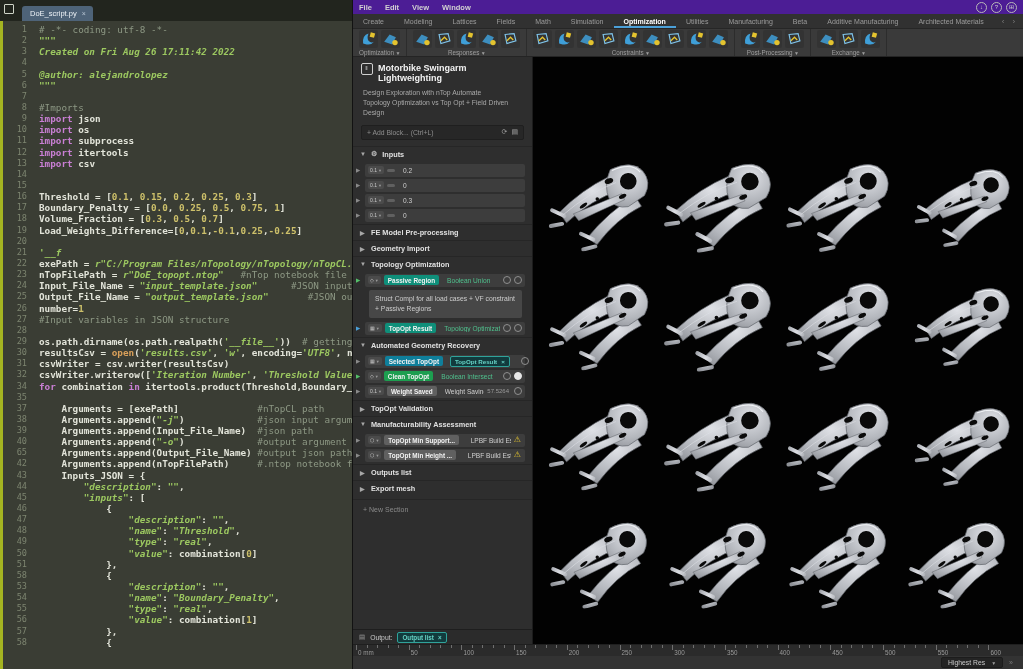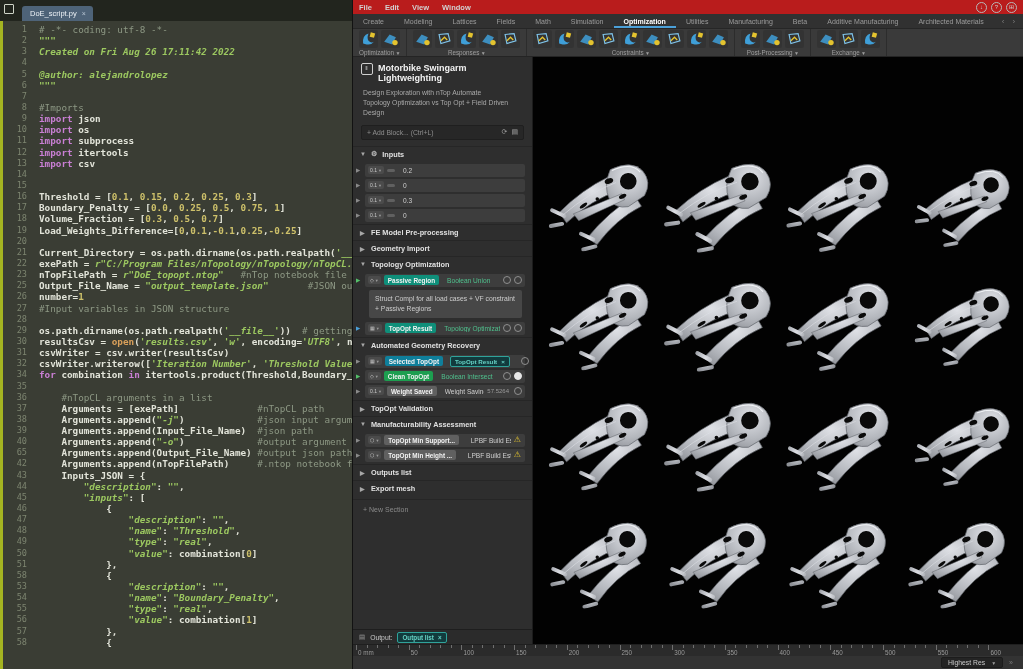--- a/index.html
+++ b/index.html
@@ -17,21 +17,21 @@
   .ln{flex:none;width:24px;text-align:right;padding-right:12px;color:#7d8570;font-size:8.6px;}
   .seg-d{color:#e2e4d9;font-weight:bold;}
   .seg-c{color:#8d9884;}
   .seg-s{color:#9cc860;font-style:italic;font-weight:bold;}
   .seg-k{color:#c97fd4;font-weight:bold;text-align:right;}
   .seg-n{color:#cdc06a;font-weight:bold;}
   .seg-f{color:#d9a05a;font-weight:bold;}
 
   
   #ntop{position:absolute;left:352px;top:0;width:671px;height:669px;background:#2d2d2d;border-left:1px solid #121212;box-sizing:border-box;}
-  .menubar{position:absolute;left:0;top:0;right:0;height:14px;background:#b91c1c;display:flex;align-items:center;justify-content:space-between;padding:0 6px;box-sizing:border-box;}
+  .menubar{position:absolute;left:0;top:0;right:0;height:14px;background:#4c1d95;display:flex;align-items:center;justify-content:space-between;padding:0 6px;box-sizing:border-box;}
   .menuitems{display:flex;gap:13px;}
   .menuitems span{color:#d2d2d2;font-size:7.5px;font-weight:bold;}
   .winicons{display:flex;gap:4px;}
   .winicons .ci{width:9px;height:9px;border:1px solid #b8b8b8;border-radius:50%;color:#cfcfcf;font-size:6px;line-height:9px;text-align:center;}
   .tabsrow{position:absolute;left:0;top:14px;right:0;height:15px;background:#313131;display:flex;align-items:stretch;border-bottom:1px solid #262626;box-sizing:border-box;}
   .rtabs{display:flex;flex:1;}
   .rtab{color:#9b9b9b;font-size:7px;padding:0 10px;display:flex;align-items:center;white-space:nowrap;}
   .rtab.active{color:#fff;font-weight:bold;box-shadow:inset 0 -2px 0 #4ba0d8;}
   .tabnav{display:flex;gap:8px;align-items:center;padding:0 8px;color:#7a7a7a;font-size:8px;}
   .ribbon{position:absolute;left:0;top:29px;right:0;height:28px;background:#3a3a3a;display:flex;border-bottom:1px solid #242424;box-sizing:border-box;}
@@ -126,34 +126,34 @@
         <div class="line"><span class="ln">11</span><span class="seg-k">import</span><span class="seg-d"> subprocess</span></div>
         <div class="line"><span class="ln">12</span><span class="seg-k">import</span><span class="seg-d"> itertools</span></div>
         <div class="line"><span class="ln">13</span><span class="seg-k">import</span><span class="seg-d"> csv</span></div>
         <div class="line"><span class="ln">14</span></div>
         <div class="line"><span class="ln">15</span></div>
         <div class="line"><span class="ln">16</span><span class="seg-d">Threshold = [</span><span class="seg-n">0.1</span><span class="seg-d">, </span><span class="seg-n">0.15</span><span class="seg-d">, </span><span class="seg-n">0.2</span><span class="seg-d">, </span><span class="seg-n">0.25</span><span class="seg-d">, </span><span class="seg-n">0.3</span><span class="seg-d">]</span></div>
         <div class="line"><span class="ln">17</span><span class="seg-d">Boundary_Penalty = [</span><span class="seg-n">0.0</span><span class="seg-d">, </span><span class="seg-n">0.25</span><span class="seg-d">, </span><span class="seg-n">0.5</span><span class="seg-d">, </span><span class="seg-n">0.75</span><span class="seg-d">, </span><span class="seg-n">1</span><span class="seg-d">]</span></div>
         <div class="line"><span class="ln">18</span><span class="seg-d">Volume_Fraction = [</span><span class="seg-n">0.3</span><span class="seg-d">, </span><span class="seg-n">0.5</span><span class="seg-d">, </span><span class="seg-n">0.7</span><span class="seg-d">]</span></div>
         <div class="line"><span class="ln">19</span><span class="seg-d">Load_Weights_Difference=[</span><span class="seg-n">0</span><span class="seg-d">,</span><span class="seg-n">0.1</span><span class="seg-d">,</span><span class="seg-n">-0.1</span><span class="seg-d">,</span><span class="seg-n">0.25</span><span class="seg-d">,</span><span class="seg-n">-0.25</span><span class="seg-d">]</span></div>
         <div class="line"><span class="ln">20</span></div>
-        <div class="line"><span class="ln">21</span><span class="seg-d">Current_Directory = os.path.dirname(os.path.realpath(</span><span class="seg-s">'__f</span></div>
+        <div class="line"><span class="ln">21</span><span class="seg-s">'__f</span></div>
         <div class="line"><span class="ln">22</span><span class="seg-d">exePath = </span><span class="seg-s">r"C:/Program Files/nTopology/nTopology/nTopCL.e</span></div>
         <div class="line"><span class="ln">23</span><span class="seg-d">nTopFilePath = </span><span class="seg-s">r"DoE_topopt.ntop"</span><span class="seg-c">   #nTop notebook file n</span></div>
+        <div class="line"><span class="ln">24</span><span class="seg-d">Input_File_Name = </span><span class="seg-s">"input_template.json"</span><span class="seg-c">      #JSON input</span></div>
         <div class="line"><span class="ln">25</span><span class="seg-d">Output_File_Name = </span><span class="seg-s">"output_template.json"</span><span class="seg-c">       #JSON out</span></div>
         <div class="line"><span class="ln">26</span><span class="seg-d">number=</span><span class="seg-n">1</span></div>
         <div class="line"><span class="ln">27</span><span class="seg-c">#Input variables in JSON structure</span></div>
         <div class="line"><span class="ln">28</span></div>
         <div class="line"><span class="ln">29</span><span class="seg-d">os.path.dirname(os.path.realpath(</span><span class="seg-s">'__file__'</span><span class="seg-d">))  </span><span class="seg-c"># getting</span></div>
         <div class="line"><span class="ln">30</span><span class="seg-d">resultsCsv = </span><span class="seg-f">open</span><span class="seg-d">(</span><span class="seg-s">'results.csv'</span><span class="seg-d">, </span><span class="seg-s">'w'</span><span class="seg-d">, encoding=</span><span class="seg-s">'UTF8'</span><span class="seg-d">, ne</span></div>
         <div class="line"><span class="ln">31</span><span class="seg-d">csvWriter = csv.writer(resultsCsv)</span></div>
         <div class="line"><span class="ln">32</span><span class="seg-d">csvWriter.writerow([</span><span class="seg-s">'Iteration Number'</span><span class="seg-d">, </span><span class="seg-s">'Threshold Value'</span></div>
         <div class="line"><span class="ln">34</span><span class="seg-k">for</span><span class="seg-d"> combination </span><span class="seg-k">in</span><span class="seg-d"> itertools.product(Threshold,Boundary_P</span></div>
         <div class="line"><span class="ln">35</span></div>
-        <div class="line"><span class="ln">36</span><span class="seg-c">    #nTopCL arguments in a list</span></div>
         <div class="line"><span class="ln">37</span><span class="seg-d">    Arguments = [exePath]</span><span class="seg-c">              #nTopCL path</span></div>
         <div class="line"><span class="ln">38</span><span class="seg-d">    Arguments.append(</span><span class="seg-s">"-j"</span><span class="seg-d">)</span><span class="seg-c">             #json input argum</span></div>
         <div class="line"><span class="ln">39</span><span class="seg-d">    Arguments.append(Input_File_Name)</span><span class="seg-c">  #json path</span></div>
         <div class="line"><span class="ln">40</span><span class="seg-d">    Arguments.append(</span><span class="seg-s">"-o"</span><span class="seg-d">)</span><span class="seg-c">             #output argument</span></div>
         <div class="line"><span class="ln">65</span><span class="seg-d">    Arguments.append(Output_File_Name)</span><span class="seg-c"> #output json path</span></div>
         <div class="line"><span class="ln">42</span><span class="seg-d">    Arguments.append(nTopFilePath)</span><span class="seg-c">     #.ntop notebook f</span></div>
         <div class="line"><span class="ln">43</span><span class="seg-d">    Inputs_JSON = {</span></div>
         <div class="line"><span class="ln">44</span><span class="seg-s">        "description"</span><span class="seg-d">: </span><span class="seg-s">""</span><span class="seg-d">,</span></div>
         <div class="line"><span class="ln">45</span><span class="seg-s">        "inputs"</span><span class="seg-d">: [</span></div>
         <div class="line"><span class="ln">46</span><span class="seg-d">            {</span></div>

